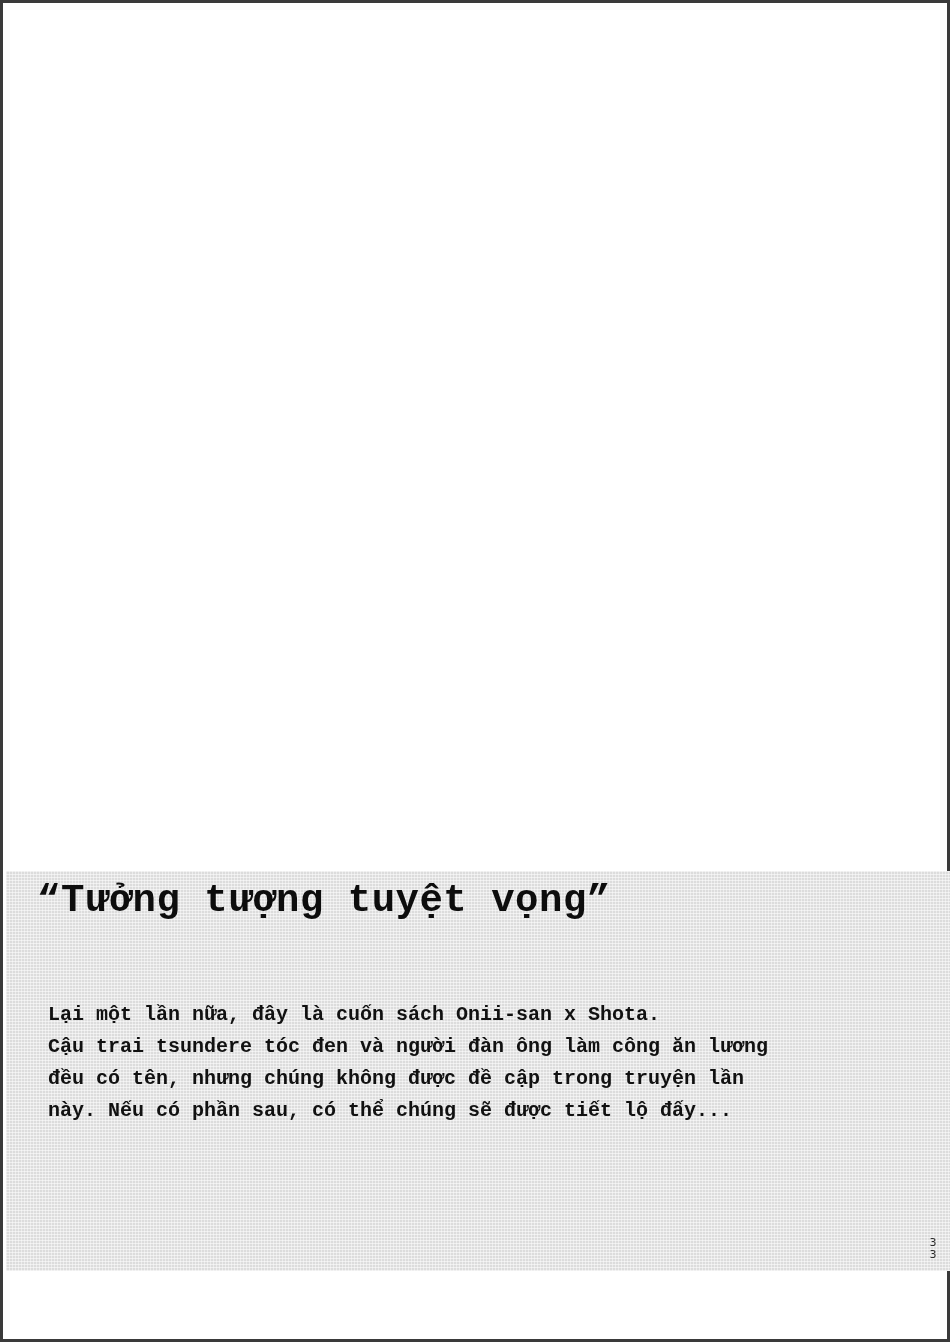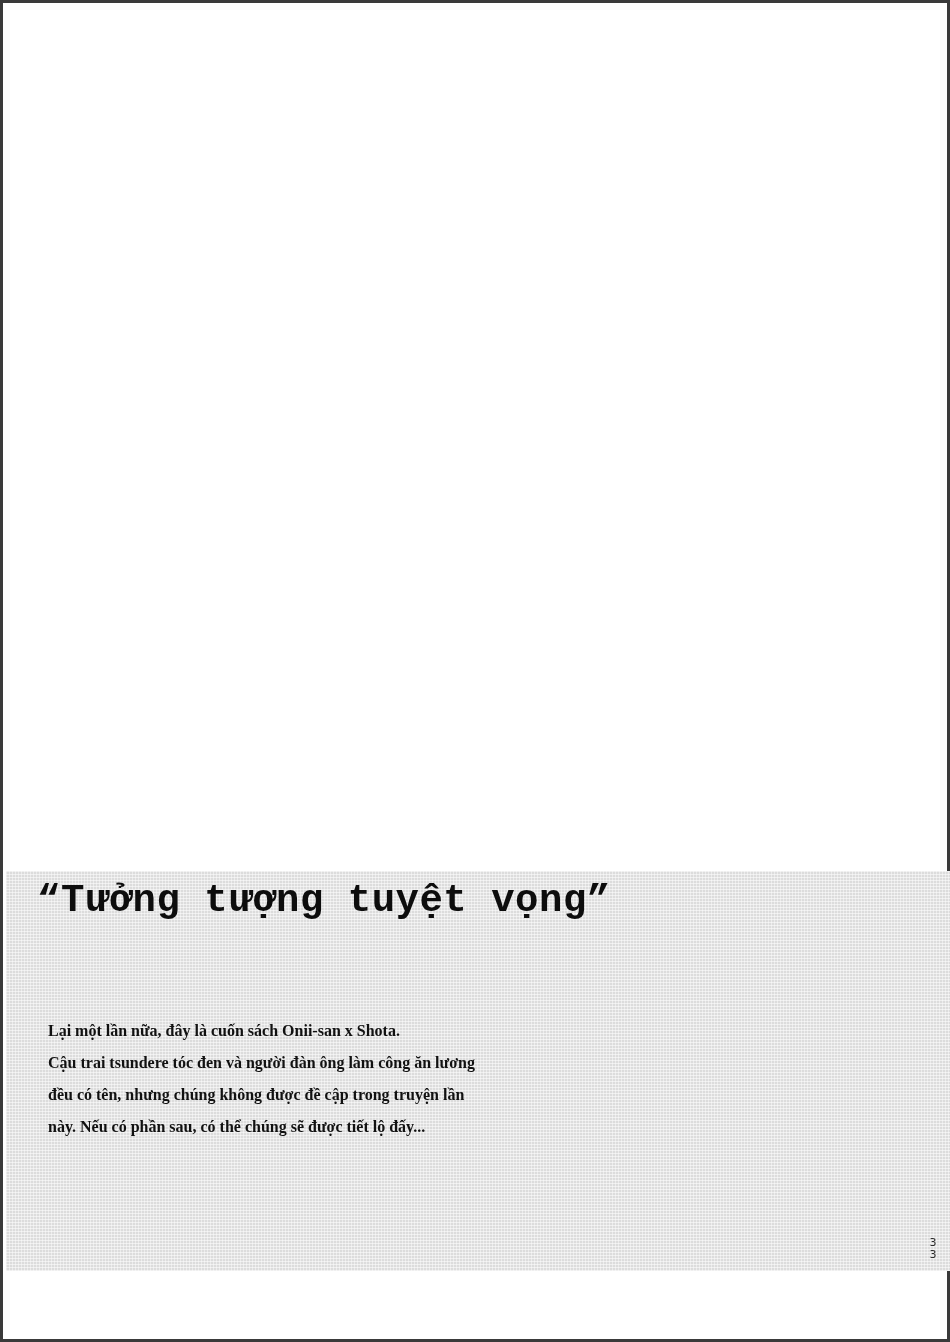--- a/index.html
+++ b/index.html
@@ -74,24 +74,24 @@
     font-size: 22px;
     font-weight: bold;
     letter-spacing: 1.2px;
     white-space: nowrap;
     color: #121212;
   }
 
   #afterword-body {
     position: absolute;
     left: 42px;
-    top: 144px;
+    top: 128px;
     width: 830px;
-    font-family: Liberation Serif, serif;
-    font-size: 16px;
+    font-family: Liberation Mono, monospace;
+    font-size: 20px;
     line-height: 32px;
     font-weight: 600;
     color: #111111;
   }
   #afterword-body .line {
     white-space: nowrap;
   }
 
   #closing-thanks {
     position: absolute;

